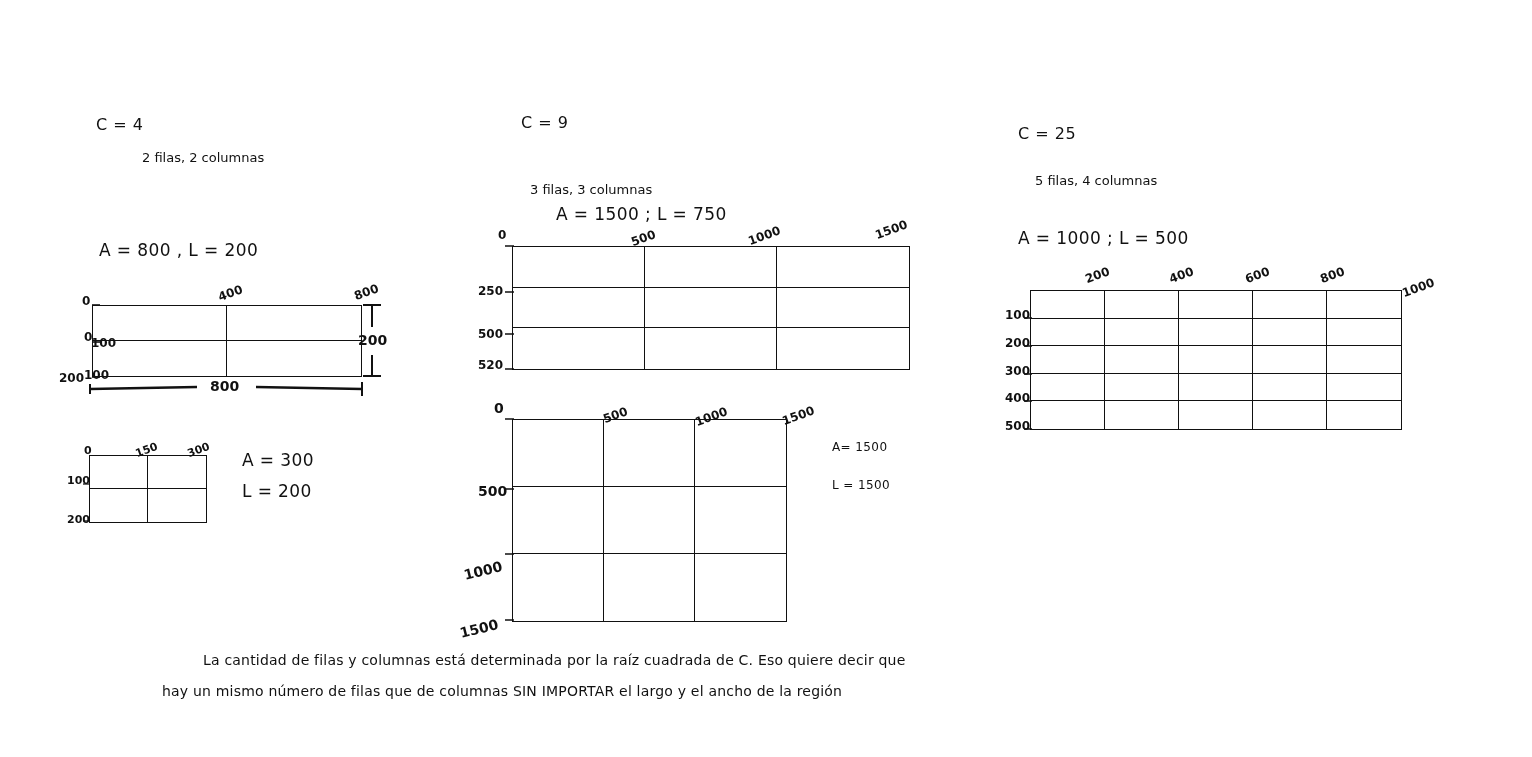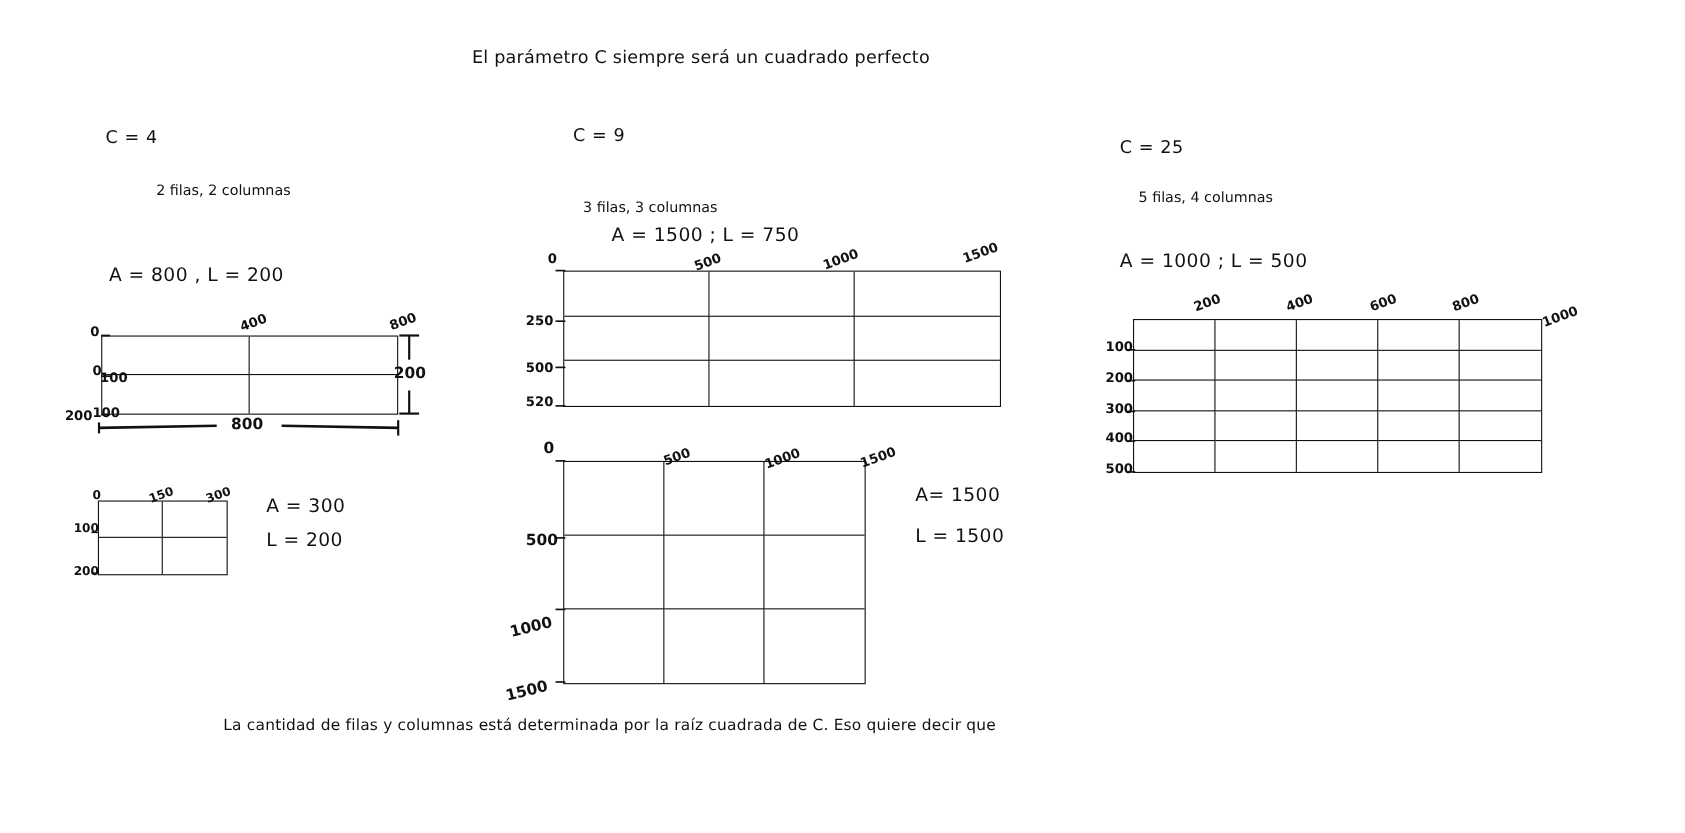--- a/index.html
+++ b/index.html
@@ -38,21 +38,21 @@
   .section-sub {
     font-size: 13px;
     white-space: nowrap;
   }
   .formula {
     font-size: 17px;
     letter-spacing: 0.4px;
     white-space: nowrap;
   }
   .formula-big {
-    font-size: 17px;
+    font-size: 12px;
     letter-spacing: 0.4px;
     white-space: nowrap;
   }
   .axis-label {
     font-size: 12px;
     font-weight: 600;
     white-space: nowrap;
   }
   .axis-label.sm { font-size: 11px; }
   .axis-label.lg { font-size: 14px; }
@@ -79,24 +79,23 @@
     border-bottom: 1.4px solid #111;
   }
   .grid > div.last-col { border-right: none; }
   .grid > div.last-row { border-bottom: none; }
 </style>
 </head>
 <body>
 
 <div class="canvas">
 
-  <div class="abs title-text" style="left:429px; top:42px;">El parámetro C siempre será un cuadrado perfecto</div>
 
   <div class="abs section-head" style="left:96px; top:115px;">C = 4</div>
-  <div class="abs section-sub" style="left:142px; top:166px;">2 filas, 2 columnas</div>
+  <div class="abs section-sub" style="left:142px; top:150px;">2 filas, 2 columnas</div>
 
   <div class="abs formula" style="left:99px; top:240px;">A = 800  ,  L = 200</div>
 
   <div class="abs axis-label" style="left:82px; top:294px;">0</div>
   <div class="abs axis-label rot-22" style="left:221px; top:290px;">400</div>
   <div class="abs axis-label rot-22" style="left:357px; top:289px;">800</div>
 
   <div class="abs axis-label" style="left:84px; top:330px;">0</div>
   <div class="abs axis-label" style="left:84px; top:368px;">100</div>
 
@@ -263,14 +262,15 @@
     <line x1="1024" y1="346" x2="1032" y2="346" stroke="#111" stroke-width="1.5"></line>
     <line x1="1024" y1="374" x2="1032" y2="374" stroke="#111" stroke-width="1.5"></line>
     <line x1="1024" y1="401" x2="1032" y2="401" stroke="#111" stroke-width="1.5"></line>
     <line x1="1024" y1="429" x2="1032" y2="429" stroke="#111" stroke-width="1.5"></line>
 
     <line x1="83" y1="484" x2="90" y2="484" stroke="#111" stroke-width="1.3"></line>
     <line x1="83" y1="521" x2="90" y2="521" stroke="#111" stroke-width="1.3"></line>
   </svg>
 
   <div class="abs footer-text" style="left:203px; top:645px;">La cantidad de filas y columnas está determinada por la raíz cuadrada de C. Eso quiere decir que</div>
+  <div class="abs footer-text" style="left:162px; top:676px;">hay un mismo número de filas que de columnas SIN IMPORTAR el largo y el ancho de la región</div>
 
 </div>
 
 </body></html>

